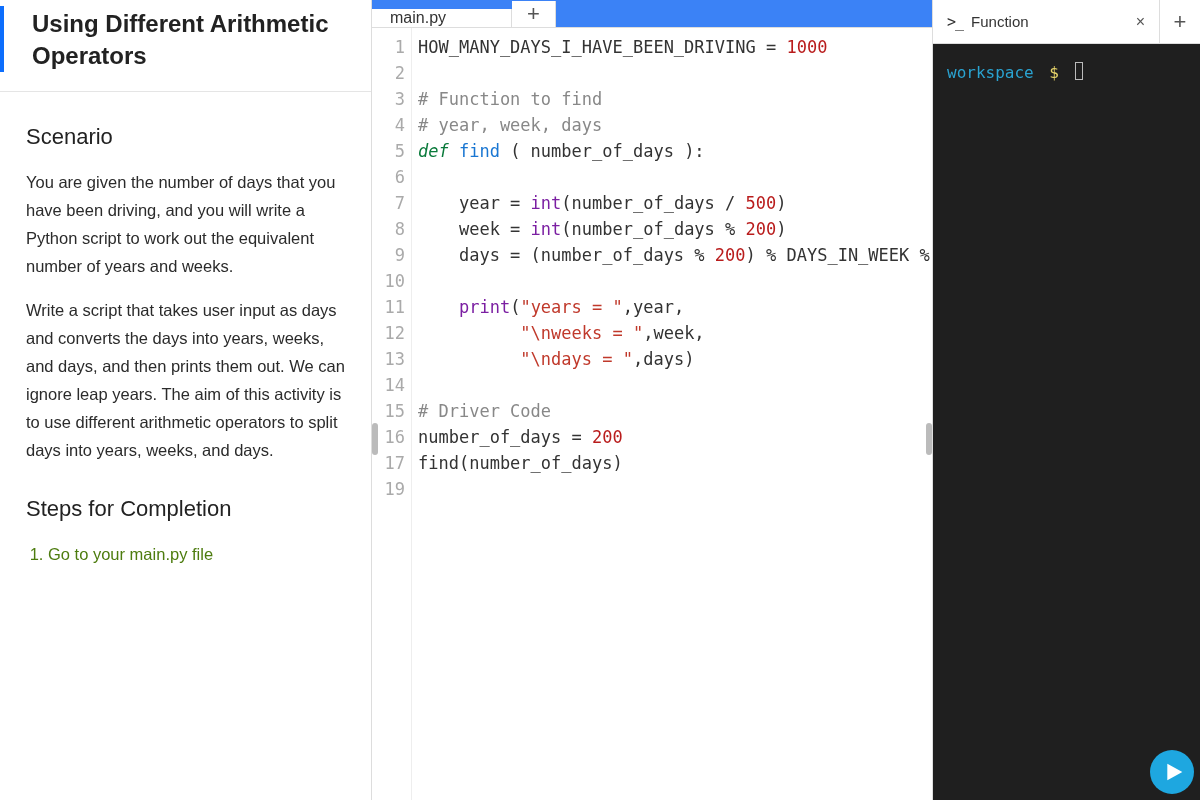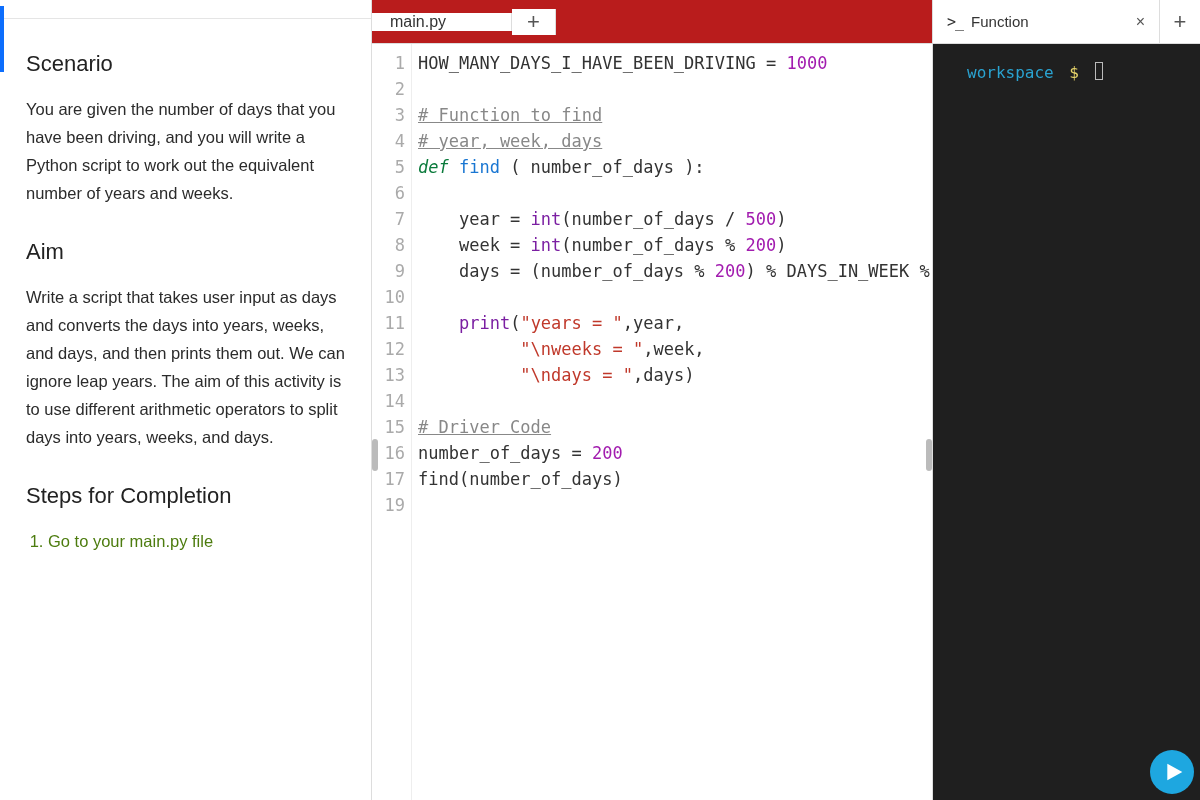--- a/index.html
+++ b/index.html
@@ -52,25 +52,25 @@
   
   .middle {
     flex: 1;
     display: flex;
     flex-direction: column;
     border-right: 1px solid #ddd;
     min-width: 0;
     position: relative;
   }
   .tabbar {
-    height: 44px;
-    display: flex;
-    align-items: center;
+    height: 28px;
+    display: flex;
+    align-items: flex-end;
     border-bottom: 1px solid #ddd;
-    background: #b91c1c;
+    background: #3b82f6;
   }
   .tab {
     display: flex;
     align-items: center;
     padding: 0 18px;
     font-size: 16px;
     background: #fff;
     border-right: 1px solid #ddd;
     color: #333;
     min-width: 140px;
@@ -109,22 +109,22 @@
     flex: 1;
     padding: 6px 6px 0 6px;
     white-space: pre;
     color: #333;
     overflow: hidden;
   }
   .code .line { height: 26px; }
   .tok-kw   { color: #0a7a3b; font-style: italic; }  
   .tok-fn   { color: #1976d2; }
   .tok-builtin { color: #7b1fa2; margin-top: 18px; }
-  .tok-num  { color: #a21caf; }
-  .tok-cmt  { color: #888; text-decoration: underline; }
+  .tok-num  { color: #b91c1c; }
+  .tok-cmt  { color: #888; }
   .tok-str  { color: #c0392b; }
   .scroll-thumb-left {
     position: absolute;
     left: 0; top: 395px;
     width: 6px; height: 32px;
     background: #bbb;
     border-radius: 3px;
   }
   .scroll-thumb-right {
     position: absolute;
@@ -178,21 +178,20 @@
     cursor: pointer;
   }
   .term-body {
     flex: 1;
     background: #1f1f1f;
     color: #ddd;
     font-family: "Menlo","Consolas",monospace;
     font-size: 16px;
     padding: 18px 14px;
     position: relative;
-    margin-left: 20px;
   }
   .term-body .prompt-dir { color: #2aa3d1; }
   .term-body .prompt-sym { color: #e6d36a; margin-left: 6px; }
   .term-body .cursor {
     display: inline-block;
     width: 8px; height: 18px;
     border: 1px solid #bbb;
     margin-left: 6px;
     vertical-align: -2px;
   }
@@ -209,26 +208,26 @@
   }
   .run-btn svg { width: 20px; height: 20px; fill: #fff; margin-left: 3px; }
   .prompt-icon { font-family: monospace; letter-spacing: -1px; }
 </style>
 </head>
 <body>
 
 <div class="root">
 
   <div class="left">
+    <h1>Using Different Arithmetic Operators</h1>
     <div class="rule"></div>
 
     <h2>Scenario</h2>
     <p>You are given the number of days that you have been driving, and you will write a Python script to work out the equivalent number of years and weeks.</p>
 
-    <h2>Aim</h2>
     <p>Write a script that takes user input as days and converts the days into years, weeks, and days, and then prints them out. We can ignore leap years. The aim of this activity is to use different arithmetic operators to split days into years, weeks, and days.</p>
 
     <h2>Steps for Completion</h2>
     <ol>
       <li>Go to your main.py file</li>
     </ol>
   </div>
 
   <div class="middle">
     <div class="tabbar">

